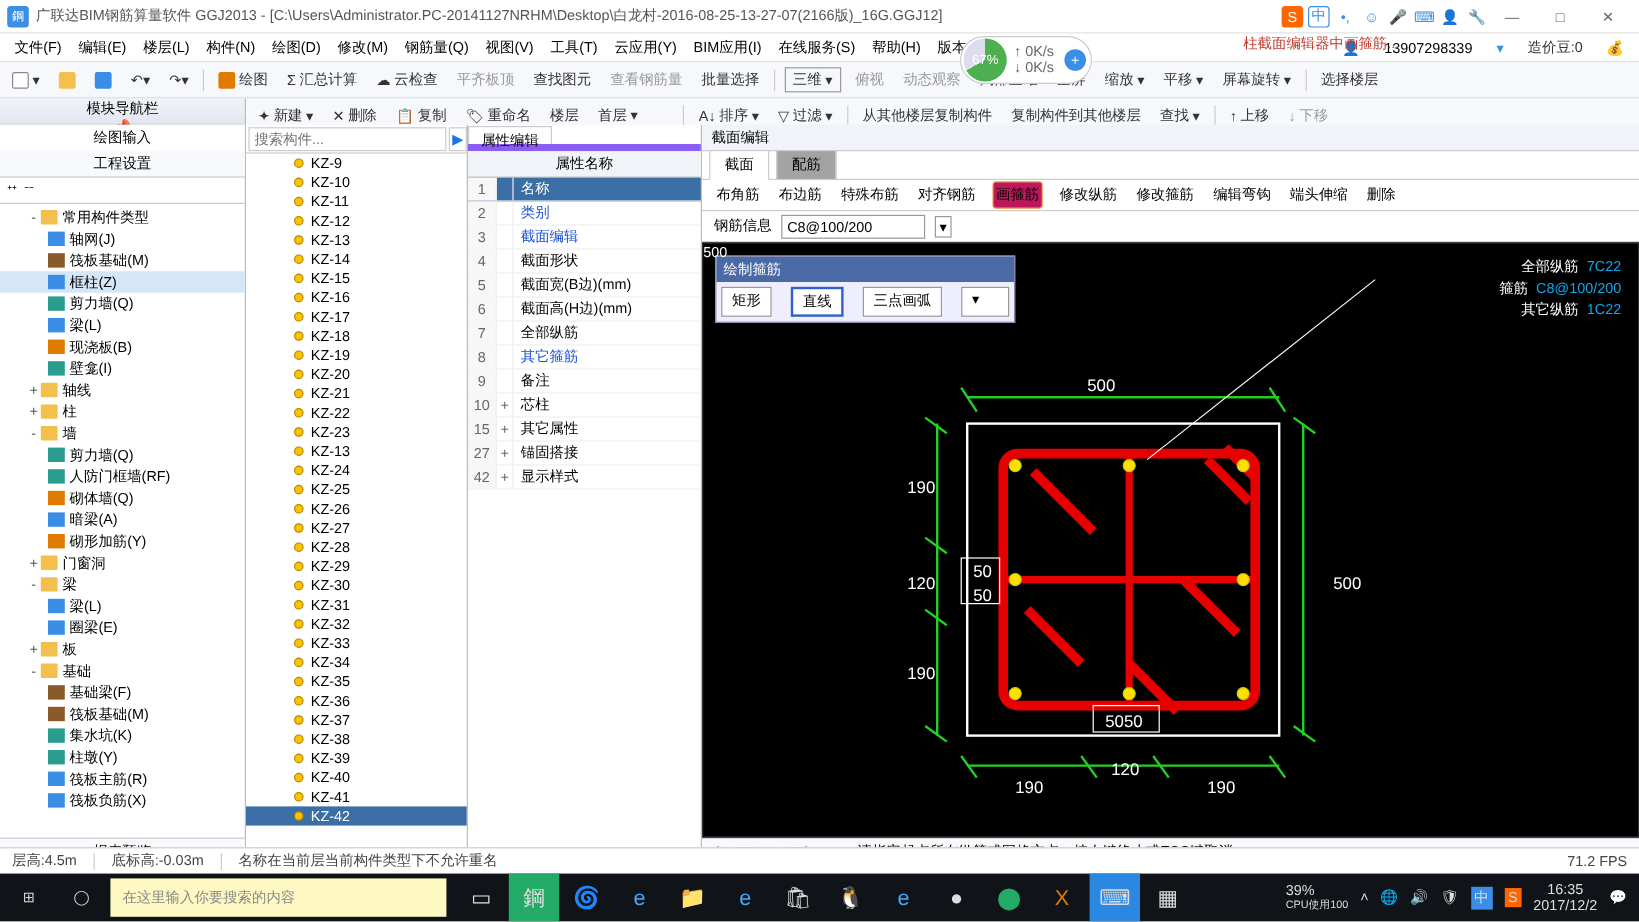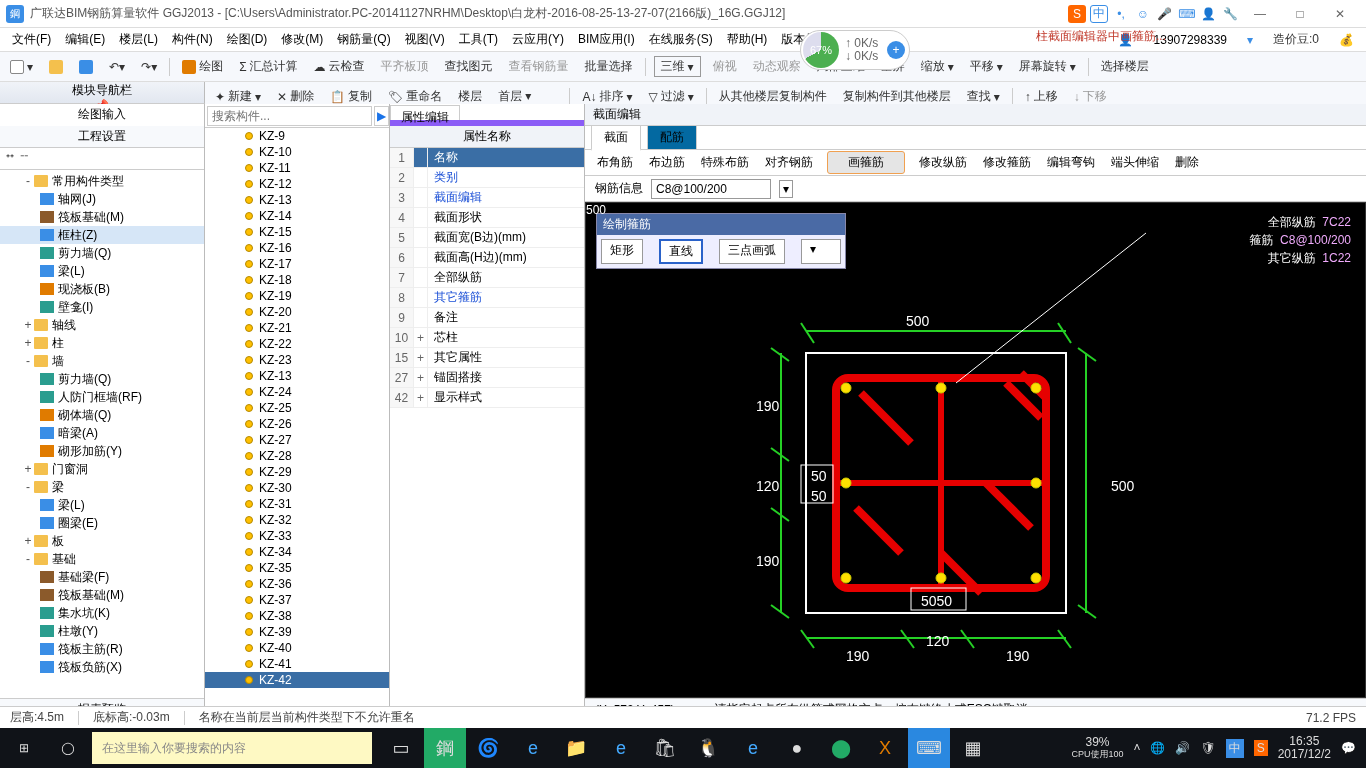--- a/index.html
+++ b/index.html
@@ -50,34 +50,34 @@
 .proptable .ph { height:22px; background:#f0f3f8; display:flex; align-items:center; justify-content:center; border-bottom:1px solid #ccc; }
 .proptable .row { height:20px; display:flex; border-bottom:1px solid #eee; }
 .proptable .row .n { width:24px; text-align:center; background:#f7f7f7; border-right:1px solid #eee; color:#666; display:flex;align-items:center;justify-content:center; }
 .proptable .row .pm { width:14px; text-align:center; border-right:1px solid #eee; color:#666; display:flex;align-items:center;justify-content:center; }
 .proptable .row .l { flex:1; padding:0 6px; display:flex;align-items:center; }
 .proptable .row.sel { background:#3a6ea5; color:#fff; }
 .canvascol { flex:1; display:flex; flex-direction:column; background:#fff; }
 .sed-head { height:22px; background:#f0f3f8; border-bottom:1px solid #ccc; padding:0 8px; display:flex;align-items:center; }
 .sed-tabs { height:24px; border-bottom:1px solid #ccc; display:flex; align-items:center; }
 .sed-tabs .t { padding:3px 12px; border:1px solid #ccc; border-bottom:2px solid #fff; background:#fff; margin-left:6px; }
-.sed-tabs .t.inactive { border-bottom:1px solid #ccc; background:#0369a1; }
+.sed-tabs .t.inactive { border-bottom:1px solid #ccc; background:#a3a3a3; }
 .sed-sub { height:26px; border-bottom:1px solid #ccc; display:flex; align-items:center; gap:12px; padding:0 10px; }
 .sed-sub span { padding:2px 2px; }
-.sed-sub .act { border:1px solid #f0a050; background:#e5e5e5; padding:2px 20px; border-radius:3px; }
+.sed-sub .act { border:1px solid #f0a050; background:#be185d; padding:2px 2px; border-radius:3px; }
 .sed-info { height:26px; border-bottom:1px solid #ccc; display:flex; align-items:center; gap:8px; padding:0 10px; }
 .sed-info input { width:120px; height:20px; border:1px solid #999; padding:0 4px; }
 .canvas { flex:1; background:#000; position:relative; overflow:hidden; border:1px solid #333; }
 .float-tool { position:absolute; left:10px; top:10px; background:#eef; border:1px solid #88a; }
 .float-tool .fh { background:#4a6aa5; color:#fff; padding:2px 6px; }
 .float-tool .fb { padding:4px; display:flex; gap:16px; }
 .float-tool .fb span { border:1px solid #999; padding:2px 8px; background:#fff; }
 .float-tool .fb .sel { border:2px solid #2a62c9; }
 .legend { position:absolute; right:14px; top:10px; color:#fff; text-align:right; line-height:18px; }
-.legend .g { color:#f0abfc; }
+.legend .g { color:#0ea5e9; }
 .drawing { position:absolute; left:100px; top:50px; width:440px; height:440px; }
 .status { height:22px; border-top:1px solid #ccc; display:flex; align-items:center; padding:0 10px; gap:40px; background:#f7f9fc; }
 .footer { height:22px; background:#fff; border-top:1px solid #ccc; display:flex; align-items:center; padding:0 10px; color:#444; }
 .footer .sep { width:1px; height:14px; background:#ccc; margin:0 14px; }
 .footer .r { margin-left:auto; }
 .taskbar { position:absolute; bottom:0; left:0; right:0; height:40px; background:#101318; display:flex; align-items:center; color:#ddd; }
 .taskbar .start { width:48px; height:40px; display:flex;align-items:center;justify-content:center; }
 .taskbar .search { flex:0 0 280px; height:32px; background:#fef9c3; margin-left:4px; display:flex;align-items:center;padding:0 10px;color:#888;border:none; }
 .taskbar .icons { display:flex; gap:2px; margin-left:8px; }
 .taskbar .icons span { width:42px;height:40px;display:flex;align-items:center;justify-content:center;font-size:18px; }
@@ -524,21 +524,21 @@
     <span>🛍</span>
     <span style="color:#f44">🐧</span>
     <span style="color:#4af">e</span>
     <span>●</span>
     <span style="color:#2a6">⬤</span>
     <span style="color:#e07b00">X</span>
     <span style="background:#2a88e0">⌨</span>
     <span>▦</span>
   </div>
   <div class="tray">
-    <div style="text-align:center;line-height:12px">
+    <div style="line-height:12px">
       <div>39%</div>
         <div style="font-size:9px">CPU使用100</div>
     </div>
     <span>˄</span>
     <span>🌐</span>
     <span>🔊</span>
     <span>🛡</span>
     <span style="background:#3a8ee6;padding:1px 3px">中</span>
     <span style="background:#f60;padding:1px 3px">S</span>
     <div style="text-align:center;line-height:13px">

